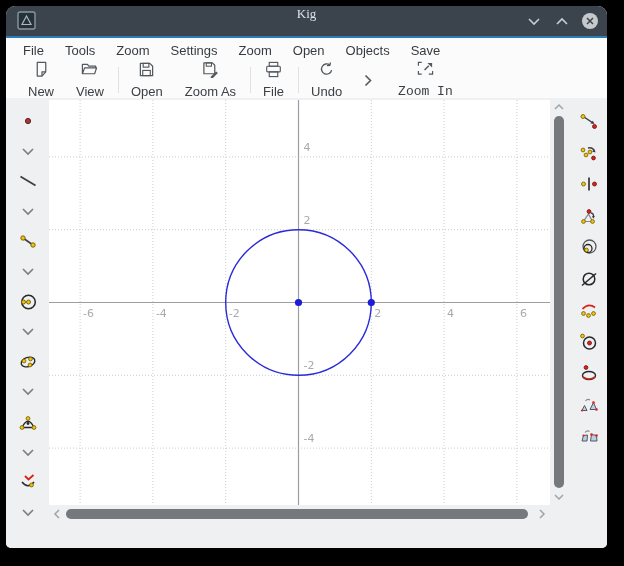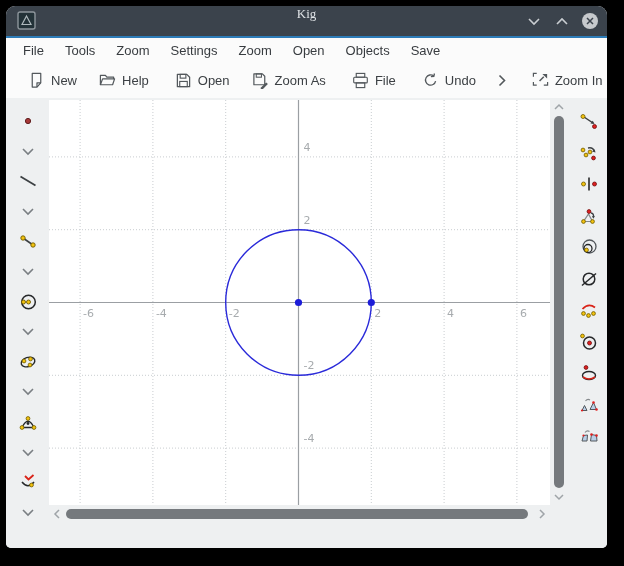--- a/index.html
+++ b/index.html
@@ -12,21 +12,21 @@
   .appicon{position:absolute;left:11px;top:5px;width:19px;height:19px;}
   .title{flex:1;text-align:center;color:#dfe3e6;font-size:13px;}
   .controls{position:absolute;right:8px;top:0;height:30px;display:flex;align-items:center;gap:10px;}
   .ctrl{width:18px;height:18px;display:flex;align-items:center;justify-content:center;cursor:default;}
   .accent{height:2px;background:#2d7cb8;}
   
   .menubar{height:24px;background:#fbfbfb;display:flex;align-items:center;padding-left:17px;gap:21px;}
   .menuitem{font-size:13px;color:#383c40;}
   
   .toolbar{height:36px;background:#fbfbfb;display:flex;align-items:center;padding-left:22px;}
-  .tbtn{display:flex;align-items:center;gap:6px;margin-right:22px;}
+  .tbtn{display:flex;align-items:center;gap:6px;margin-right:22px;flex-direction:column;}
   .tbtn span.lbl{font-size:13px;color:#3c4044;white-space:nowrap;}
   .tsep{width:1px;height:26px;background:#dfe1e3;margin:0 12px 0 -8px;}
   .tchev{margin-right:18px;display:flex;align-items:center;}
   
   .main{position:relative;height:423px;}
   .sidetools{position:absolute;top:0;bottom:0;display:flex;flex-direction:column;align-items:center;}
   .sidetools.left{left:0;width:43px;padding-top:14px;gap:12.5px;}
   .sidetools.right{left:564px;width:37px;padding-top:14px;gap:13.5px;}
   .tool{width:20px;height:18px;display:flex;align-items:center;justify-content:center;}
   .canvas{position:absolute;left:43px;top:2px;width:501px;height:405px;background:#fff;}
@@ -92,21 +92,21 @@
         <path d="M4.5 1.5 H13.5 V11.5 L9.5 16 H4.5 Z" fill="none" stroke="#53585c" stroke-width="1.3" stroke-linejoin="round"></path>
         <path d="M13.5 11.5 H9.5 V16" fill="none" stroke="#53585c" stroke-width="1.3" stroke-linejoin="round"></path>
       </svg>
       <span class="lbl">New</span>
     </span>
     <span class="tbtn">
       <svg width="17" height="17" viewBox="0 0 18 18">
         <path d="M1.5 13.5 V3.5 H6.8 L8.3 5.5 H15.5 V7.3" fill="none" stroke="#53585c" stroke-width="1.3" stroke-linejoin="round"></path>
         <path d="M1.5 13.5 L3.8 7.3 H16.5 L14.4 13.5 Z" fill="none" stroke="#53585c" stroke-width="1.3" stroke-linejoin="round"></path>
       </svg>
-      <span class="lbl">Help</span>
+      <span class="lbl">View</span>
     </span>
     <span class="tsep"></span>
     <span class="tbtn">
       <svg width="17" height="17" viewBox="0 0 18 18">
         <path d="M2.5 2.5 H12.5 L15.5 5.5 V15.5 H2.5 Z" fill="none" stroke="#53585c" stroke-width="1.3" stroke-linejoin="round"></path>
         <rect x="5.5" y="2.5" width="6" height="4" fill="none" stroke="#53585c" stroke-width="1.2"></rect>
         <rect x="5" y="10" width="8" height="5.5" fill="none" stroke="#53585c" stroke-width="1.2"></rect>
       </svg>
       <span class="lbl">Open</span>
     </span>
@@ -133,21 +133,21 @@
         <path d="M12.5 4.3 A5.4 5.4 0 1 0 14.4 9.6" fill="none" stroke="#53585c" stroke-width="1.4"></path>
         <polyline points="13.2,1.6 12.5,4.6 9.4,4.9" fill="none" stroke="#53585c" stroke-width="1.4"></polyline>
       </svg>
       <span class="lbl">Undo</span>
     </span>
     <span class="tchev">
       <svg width="8" height="13" viewBox="0 0 8 13">
         <polyline points="1.5,1.5 6.5,6.5 1.5,11.5" fill="none" stroke="#53585c" stroke-width="1.6"></polyline>
       </svg>
     </span>
-    <span class="tbtn" style="margin-left:8px;">
+    <span class="tbtn" style="margin-left:8px;font-family:Liberation Mono, monospace;">
       <svg width="17" height="17" viewBox="0 0 18 18">
         <path d="M5 1.5 H1.5 V5 M1.5 10.5 V14 H5" fill="none" stroke="#53585c" stroke-width="1.3"></path>
         <path d="M12.5 14 H16.5 V10.5" fill="none" stroke="#53585c" stroke-width="1.3"></path>
         <path d="M8 9.5 L12.5 5" fill="none" stroke="#53585c" stroke-width="1.6"></path>
         <polygon points="11,2 16,2 16,7" fill="#53585c"></polygon>
       </svg>
       <span class="lbl">Zoom In</span>
     </span>
 
   </div>

